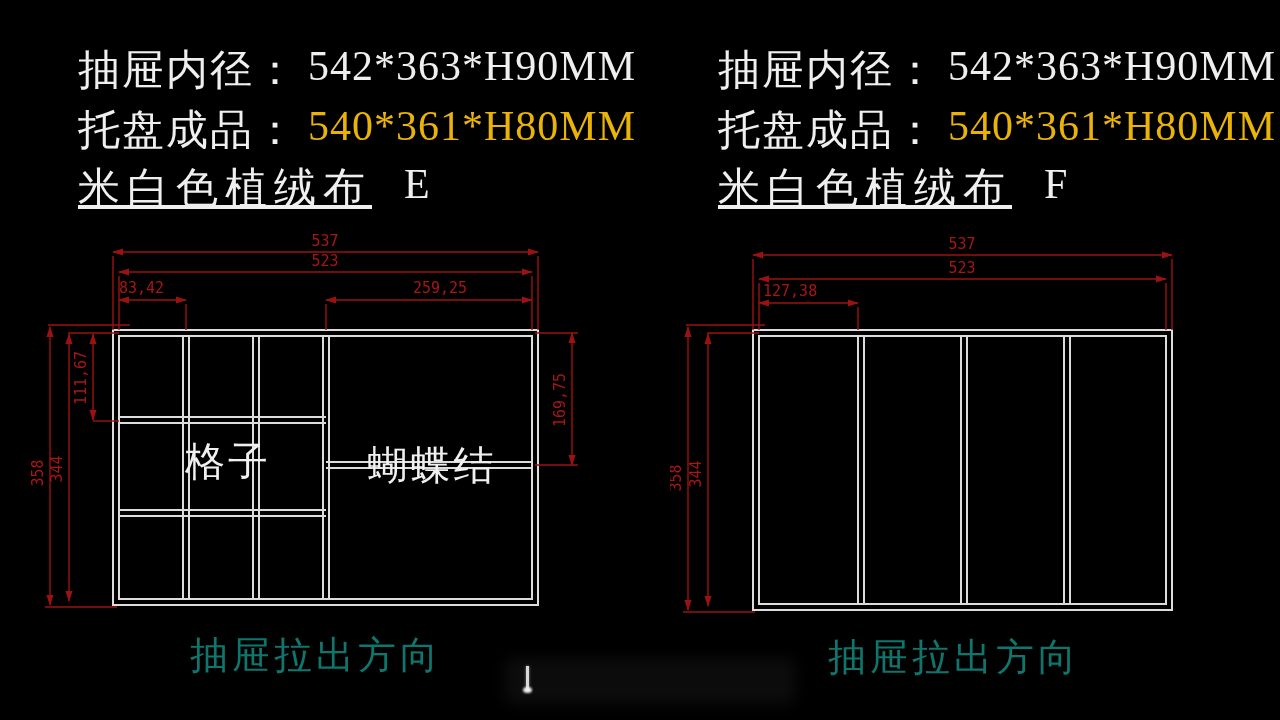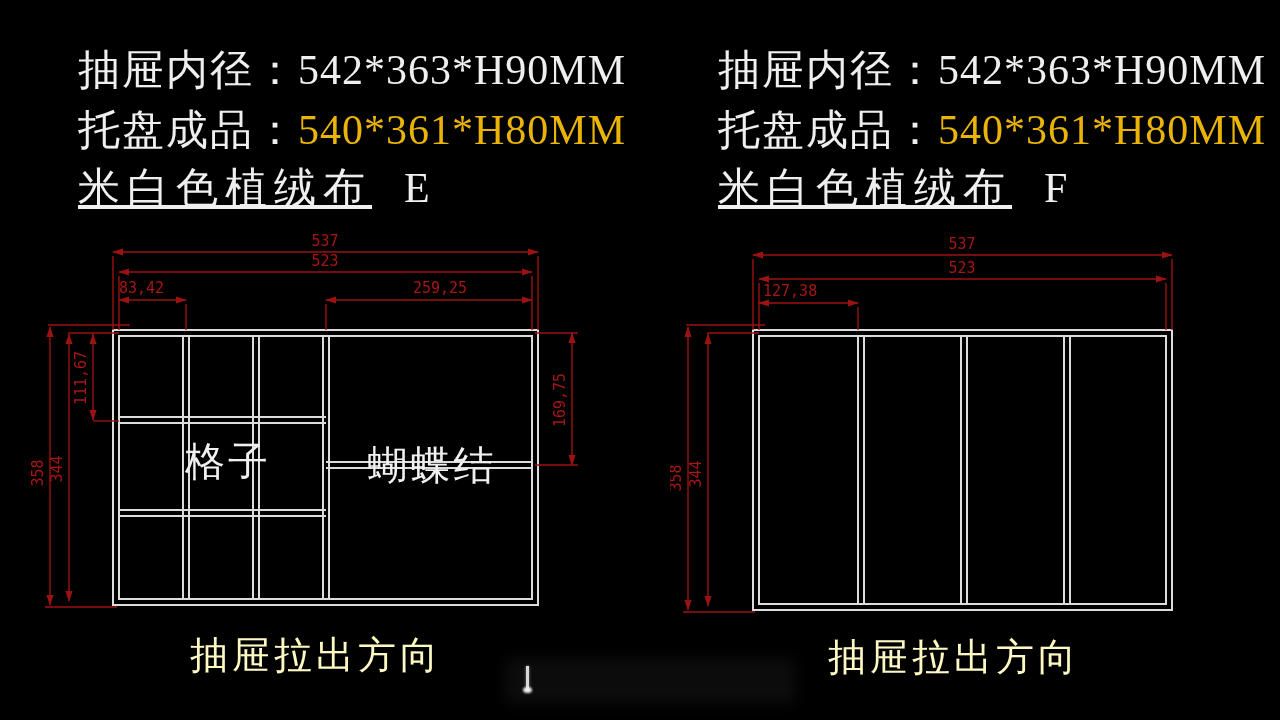--- a/index.html
+++ b/index.html
@@ -1,28 +1,28 @@
 <!DOCTYPE html>
 <html><head>
 <meta charset="utf-8">
 <style>
   html,body{margin:0;padding:0;}
   body{
     width:1280px;height:720px;position:relative;overflow:hidden;
     background:#000;
     font-family:"Liberation Serif","DejaVu Serif",serif;
   }
-  .panel-header{position:absolute;display:flex;align-items:center;white-space:nowrap;}
+  .panel-header{position:absolute;display:flex;align-items:flex-start;white-space:nowrap;}
   .hdr-label{font-size:42px;color:#efefef;letter-spacing:2px;}
-  .hdr-value{font-size:42px;color:#efefef;letter-spacing:1px;}
+  .hdr-value{font-size:42px;color:#efefef;margin-left:10px;letter-spacing:1px;}
   .hdr-value.red{color:#eab308;}
   .hdr-letter{font-size:42px;color:#efefef;margin-left:32px;}
   .fabric .hdr-label{letter-spacing:7px;text-decoration:underline;}
   .footer-label{
-    position:absolute;font-size:38px;color:#fef9c3;letter-spacing:4px;white-space:nowrap;
+    position:absolute;font-size:38px;color:#0f766e;letter-spacing:4px;white-space:nowrap;
   }
   svg.drawing{position:absolute;}
   svg .wline{stroke:#dcdcdc;stroke-width:2;fill:none;}
   svg .rline{stroke:#9b1212;stroke-width:1.4;fill:none;}
   svg .dimtxt{
     font-family:"DejaVu Sans Mono",monospace;font-size:15px;fill:#a81616;
     text-anchor:middle;
   }
   svg .dimtxt.start{text-anchor:start;}
   svg .celltxt{

